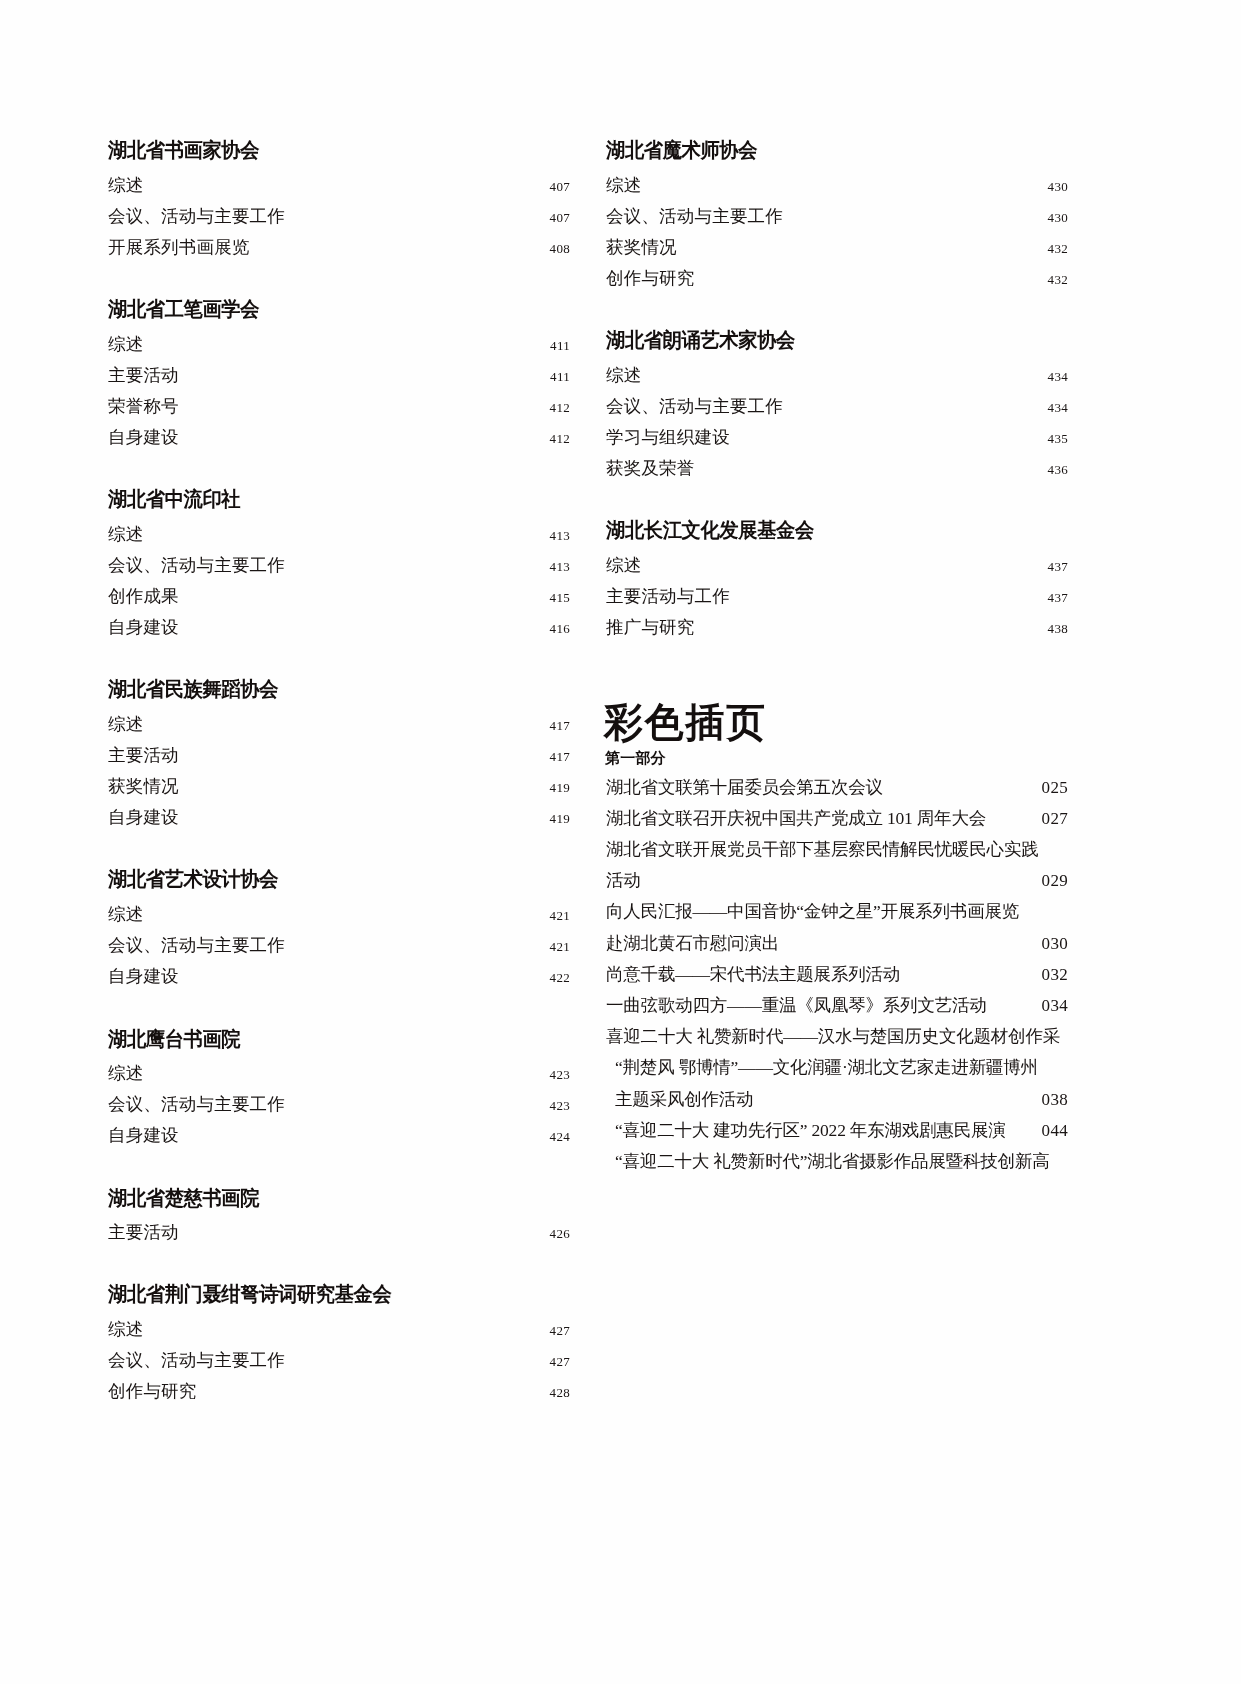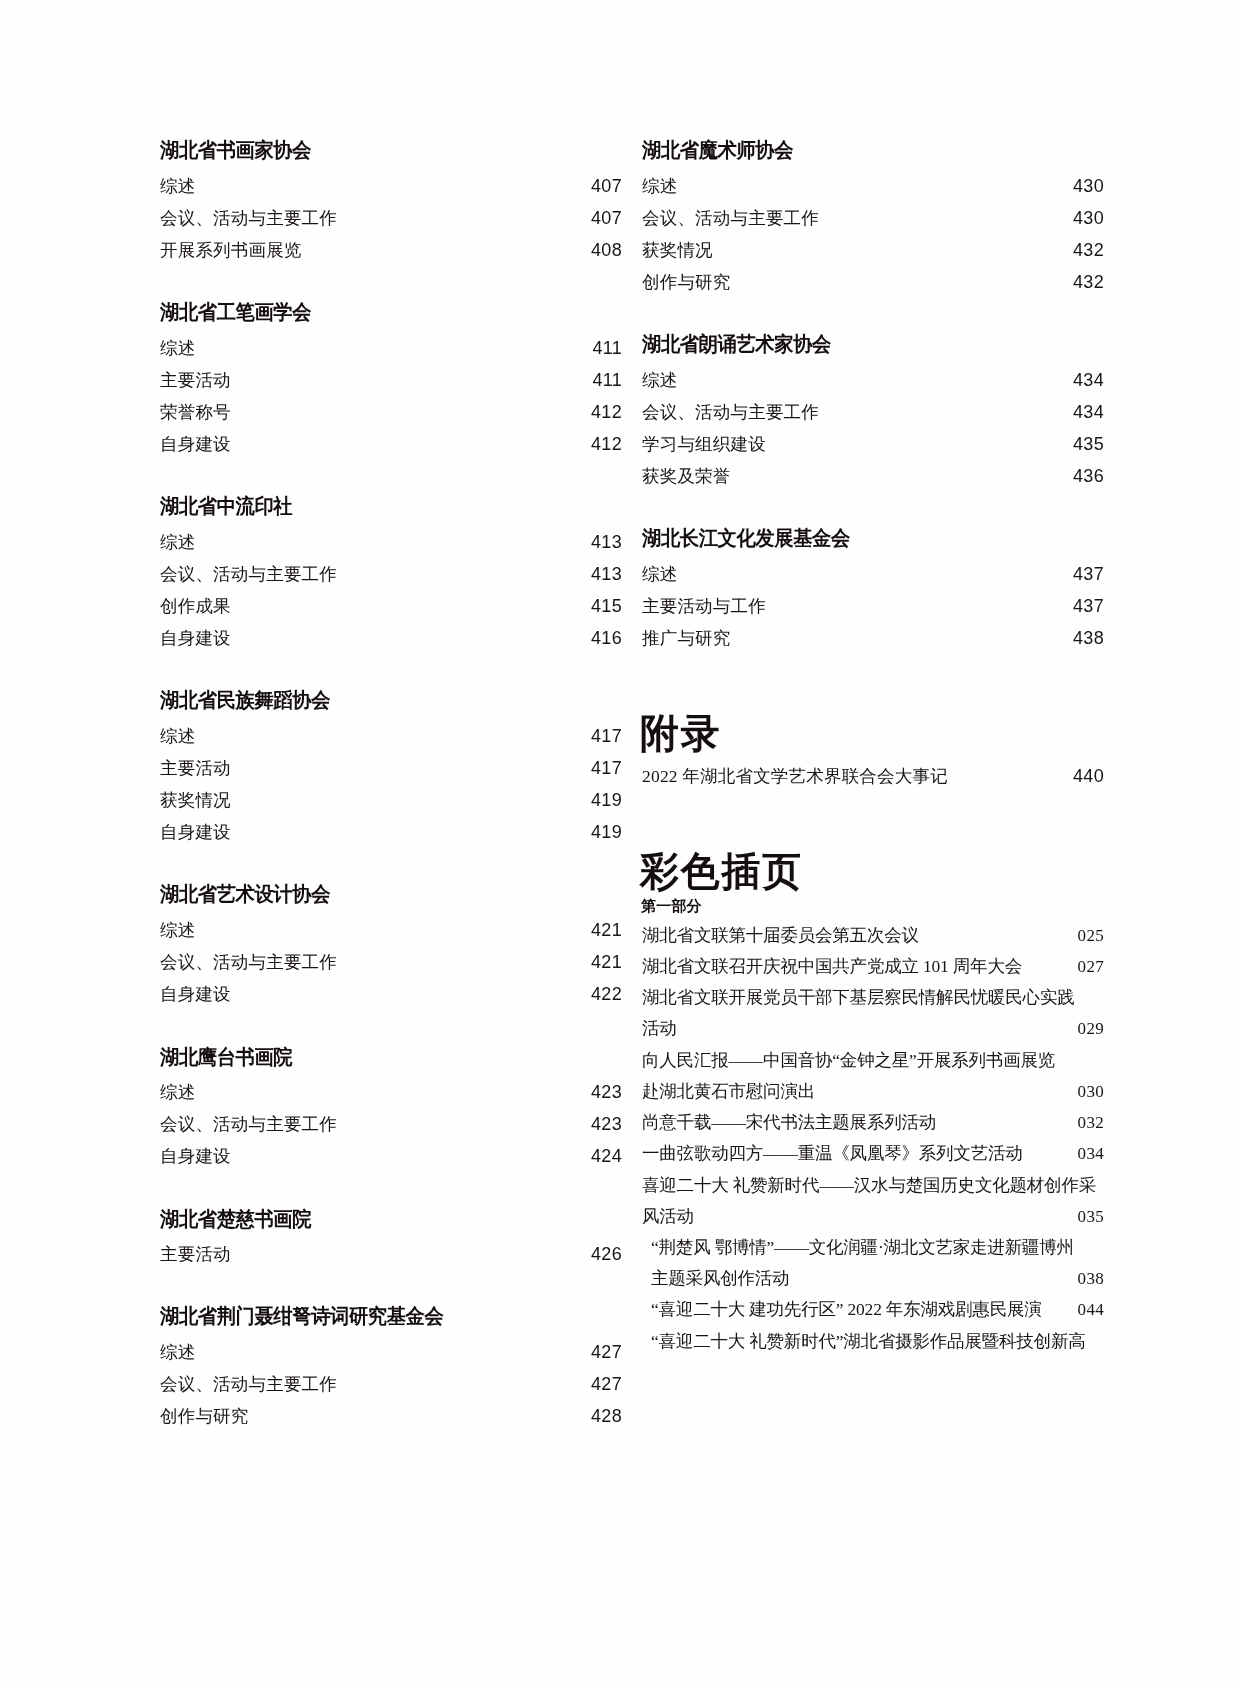--- a/index.html
+++ b/index.html
@@ -21,22 +21,21 @@
     width: 1241px;
     height: 1684px;
     background: #fefefe;
   }
   .columns {
     position: absolute;
     left: 104px;
     top: 138px;
     width: 1000px;
     display: flex;
-    gap: 16px;
-    justify-content: flex-end;
+    gap: 32px;
   }
   .col {
     width: 466px;
     flex: 0 0 466px;
   }
   
   .grp-title {
     font-family: "DejaVu Sans", "Liberation Sans", sans-serif;
     font-weight: 700;
     font-size: 20.5px;
@@ -78,22 +77,22 @@
     letter-spacing: 1.2px;
     color: #1a1514;
     font-size: 17px;
     position: absolute;
     left: 0;
     bottom: 0.18em;
     white-space: nowrap;
   }
   .entry .pg {
     flex: 0 0 auto;
-    font-family: Liberation Sans, sans-serif;
-    font-size: 18px;
+    font-family: Liberation Serif, serif;
+    font-size: 13px;
     letter-spacing: 0.3px;
   }
 
   
   .big-section {
     margin-top: 58px;
   }
   .big-title {
     font-family: "DejaVu Sans", "Liberation Sans", sans-serif;
     font-weight: 700;
@@ -368,28 +367,20 @@
             <span class="leader"></span>
             <span class="pg">437</span>
           </div>
           <div class="entry">
             <span class="label">推广与研究</span>
             <span class="leader"></span>
             <span class="pg">438</span>
           </div>
         </div>
         <div class="big-section">
-          <div class="big-title">附录</div>
-          <div class="entry">
-            <span class="label">2022 年湖北省文学艺术界联合会大事记</span>
-            <span class="leader"></span>
-            <span class="pg">440</span>
-          </div>
-        </div>
-        <div class="big-section">
           <div class="big-title">彩色插页</div>
           <div class="sub-title">第一部分</div>
           <div class="wrap-entry">
             <div class="line">
               <span class="txt tight">湖北省文联第十届委员会第五次会议</span>
               <span class="leader"></span>
               <span class="pg">025</span>
             </div>
           </div>
           <div class="wrap-entry">
@@ -432,25 +423,20 @@
             <div class="line">
               <span class="txt tight">一曲弦歌动四方——重温《凤凰琴》系列文艺活动</span>
               <span class="leader"></span>
               <span class="pg">034</span>
             </div>
           </div>
           <div class="wrap-entry">
             <div class="line nodots">
               <span class="txt tight">喜迎二十大 礼赞新时代——汉水与楚国历史文化题材创作采</span>
               <span class="leader"></span>
-            </div>
-            <div class="line">
-              <span class="txt tight">风活动</span>
-              <span class="leader"></span>
-              <span class="pg">035</span>
             </div>
           </div>
           <div class="wrap-entry indent1">
             <div class="line nodots">
               <span class="txt tight">“荆楚风 鄂博情”——文化润疆·湖北文艺家走进新疆博州</span>
               <span class="leader"></span>
             </div>
             <div class="line">
               <span class="txt tight">主题采风创作活动</span>
               <span class="leader"></span>

